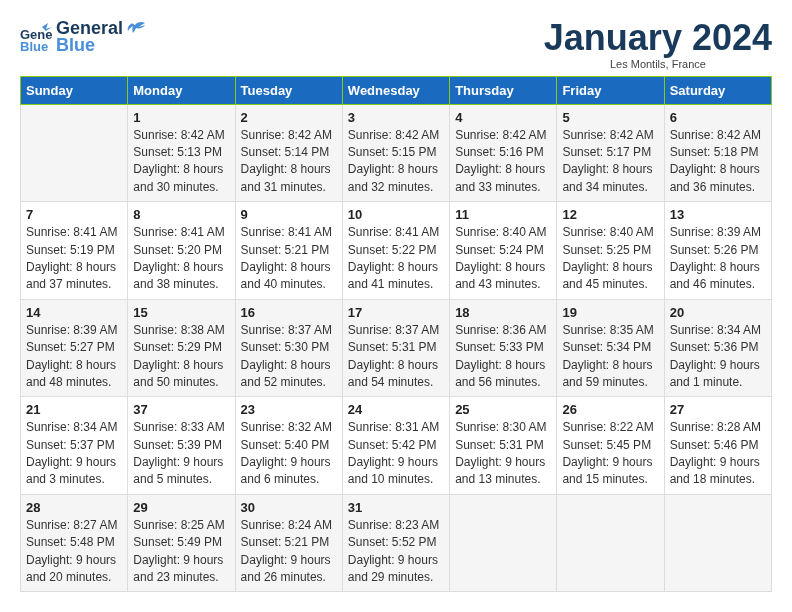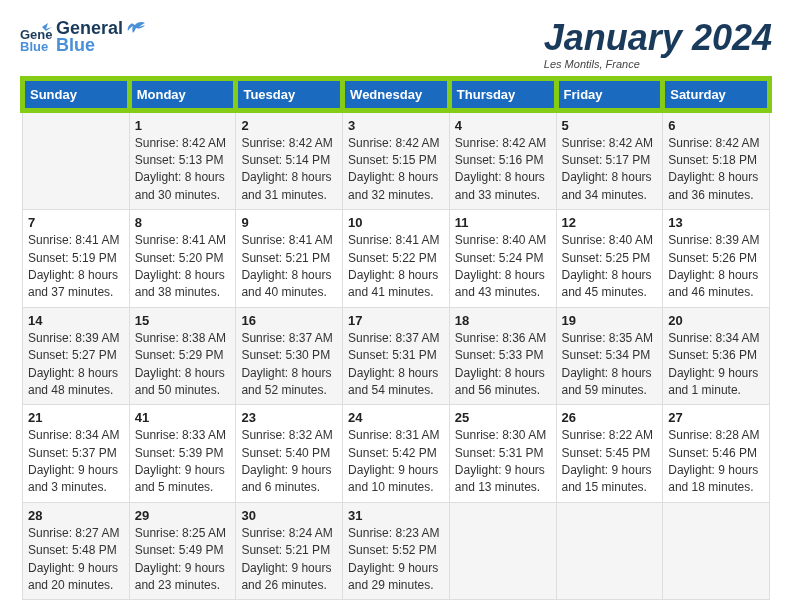--- a/index.html
+++ b/index.html
@@ -14,22 +14,21 @@
       width: 792px;
       padding: 18px 20px 10px 20px;
     }
     .header {
       display: flex;
       align-items: flex-start;
       justify-content: space-between;
       margin-bottom: 6px;
     }
     .title-block {
-      text-align: left;
-      font-style: italic;
+      text-align: center;
     }
     .main-title {
       font-size: 36px;
       font-weight: bold;
       color: #1a3a5c;
       line-height: 1.1;
     }
     .sub-title {
       font-size: 11px;
       color: #444;
@@ -41,21 +40,21 @@
     }
     thead tr {
       background: #1a6abf;
     }
     thead th {
       color: #fff;
       font-size: 13px;
       font-weight: bold;
       padding: 6px 5px;
       text-align: left;
-      border: 5px solid #84cc16;
+      border: 1px solid #84cc16;
     }
     tbody tr {
       background: #fff;
     }
     tbody tr:nth-child(odd) {
       background: #f5f5f5;
     }
     tbody td {
       vertical-align: top;
       padding: 5px 5px;
@@ -298,21 +297,21 @@
         <tr>
           <td>
             <span class="day-num">21</span>
           <div class="cell-content">
             <span>Sunrise: 8:34 AM</span><br>
             <span>Sunset: 5:37 PM</span><br>
             <span>Daylight: 9 hours and 3 minutes.</span>
           </div>
           </td>
           <td>
-            <span class="day-num">41</span>
+            <span class="day-num">37</span>
           <div class="cell-content">
             <span>Sunrise: 8:33 AM</span><br>
             <span>Sunset: 5:39 PM</span><br>
             <span>Daylight: 9 hours and 5 minutes.</span>
           </div>
           </td>
           <td>
             <span class="day-num">23</span>
           <div class="cell-content">
             <span>Sunrise: 8:32 AM</span><br>

